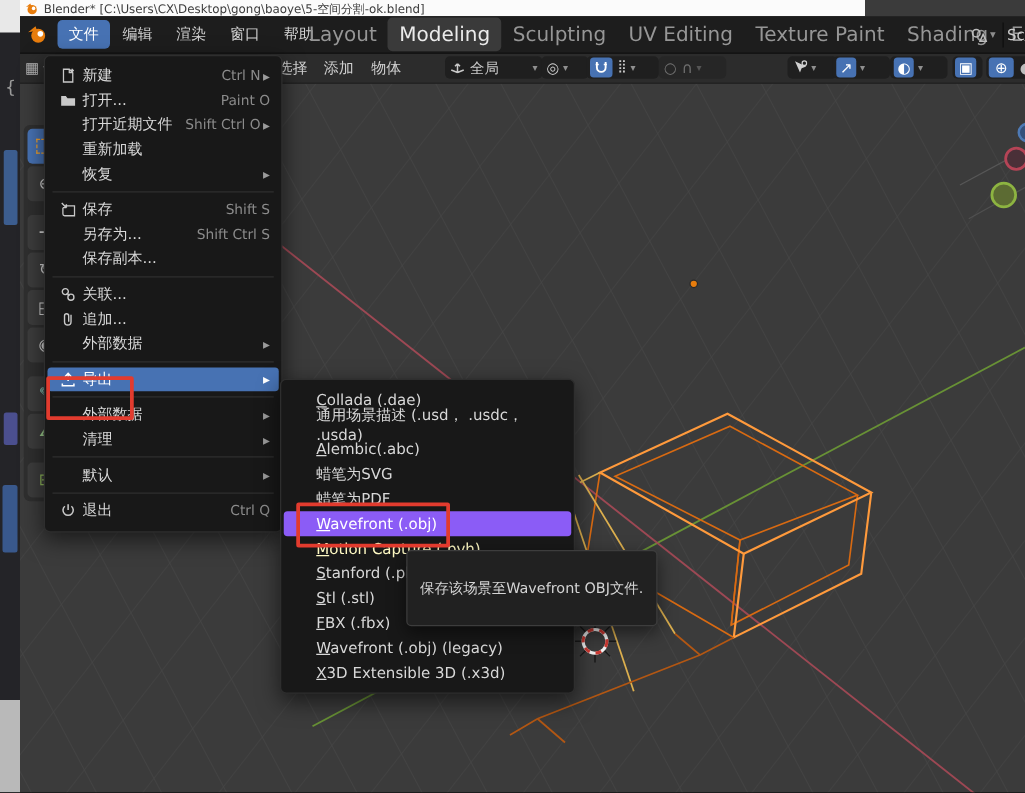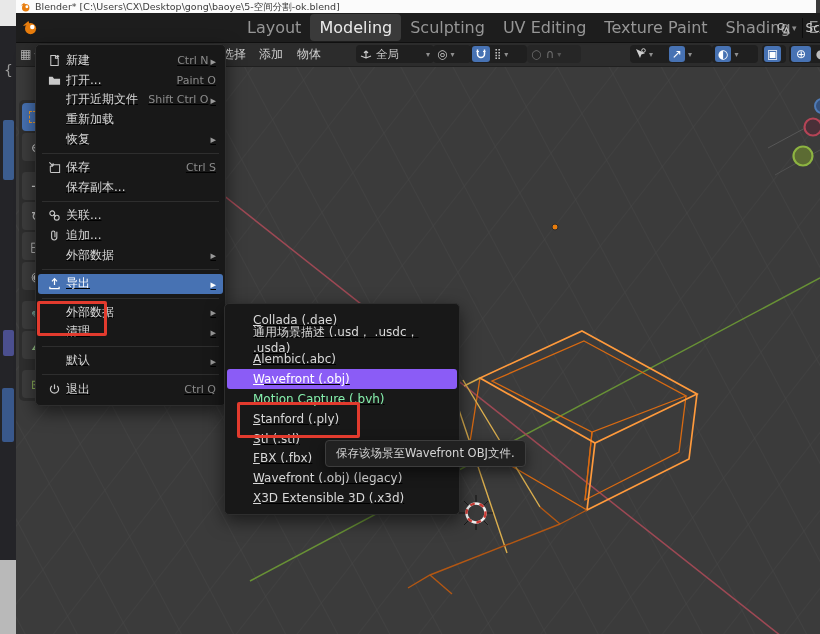--- a/index.html
+++ b/index.html
@@ -8,21 +8,21 @@
     -webkit-font-smoothing:antialiased;}
   
   .bgstrip{position:absolute;left:0;top:0;width:16px;height:634px;background:#242428;z-index:6;}
   .bgstrip .f1{position:absolute;left:0;top:0;width:16px;height:26px;background:#e8e8e8;}
   .bgstrip .f2{position:absolute;left:3px;top:120px;width:11px;height:60px;background:#3c5d8f;border-radius:2px;}
   .bgstrip .f3{position:absolute;left:3px;top:330px;width:11px;height:26px;background:#4b4f8f;border-radius:2px;}
   .bgstrip .f4{position:absolute;left:2px;top:388px;width:12px;height:54px;background:#39588c;border-radius:2px;}
   .bgstrip .f5{position:absolute;left:0;top:560px;width:16px;height:74px;background:#b9b9b9;}
   .bgstrip .f6{position:absolute;left:4px;top:62px;width:9px;height:30px;color:#9a9a9a;font-size:14px;}
   
-  .titlebar{position:absolute;left:16px;top:0;width:800px;height:13px;background:#fbfbfb;z-index:6;
+  .titlebar{position:absolute;left:16px;top:0;width:676px;height:13px;background:#fbfbfb;z-index:6;
     display:flex;align-items:center;overflow:hidden;border-bottom:2px solid #0c0c0c;}
   .titlebar .logo{margin-left:4px;flex:0 0 auto;}
   .titlebar .ttext{font-size:9.5px;color:#3c3c3c;margin-left:5px;white-space:nowrap;position:relative;top:1px;}
   
   .topbar{position:absolute;left:16px;top:13px;width:804px;height:29px;background:#1d1d1d;z-index:6;
     border-bottom:1px solid #101010;}
   .blogo{position:absolute;left:6px;top:7px;}
   .tmenus{position:absolute;left:30px;top:3px;height:23px;display:flex;align-items:center;}
   .tmenu{padding:3px 9px;font-size:12px;color:#d2d2d2;border-radius:4px;margin-right:1px;}
   .tmenu.active{background:#4772b3;color:#fff;}
@@ -49,42 +49,42 @@
   
   .toolcol{position:absolute;left:19px;top:100px;width:35px;background:#2f2f2f;border-radius:5px;z-index:3;
     display:flex;flex-direction:column;align-items:center;padding:3px 0;gap:2px;}
   .tool{width:29px;height:28px;border-radius:4px;background:#3d3d3d;display:flex;align-items:center;justify-content:center;
     color:#d6d6d6;font-size:13px;}
   .tool.active{background:#4772b3;}
   .tool .selbox{width:13px;height:10px;border:1.5px dashed #f0a132;}
   .tgap{height:7px;}
   
   .menu{position:absolute;background:#181818;border:1px solid #2e2e2e;border-radius:5px;z-index:10;
-    box-shadow:0 6px 18px rgba(0,0,0,.55);padding:6px 0;text-decoration:underline;}
+    box-shadow:0 6px 18px rgba(0,0,0,.55);padding:6px 0;}
   .filemenu{left:35px;top:44px;width:189px;}
   .submenu{left:224px;top:303px;width:234px;z-index:11;}
   .mi{height:19.6px;display:flex;align-items:center;padding:0 7px 0 10px;font-size:12px;color:#d8d8d8;margin:0 2px;border-radius:3px;}
   .mi .ic{width:18px;flex:0 0 18px;display:flex;align-items:center;}
   .mi .lb{white-space:nowrap;}
   .mi .sc{margin-left:auto;color:#8b8b8b;font-size:11px;white-space:nowrap;}
   .mi .ar{margin-left:auto;}
   .mi .sc + .ar{margin-left:2px;}
   .ar::after{content:"▸";color:#9a9a9a;font-size:11px;}
   .mi.active{background:#4772b3;color:#fff;}
   .mi.active .ar::after{color:#fff;}
   .ms{height:9px;position:relative;}
   .ms::after{content:"";position:absolute;left:6px;right:6px;top:4px;height:1px;background:#2e2e2e;}
   .smi{height:19.8px;display:flex;align-items:center;padding:0 8px 0 26px;font-size:12px;color:#d8d8d8;margin:0 2px;border-radius:3px;}
   .smi .mn{display:block;white-space:nowrap;}
   .smi .mn::first-letter{text-decoration:underline;}
   .smi.active{background:#8b5cf6;color:#fff;}
-  .smi.dimmed{color:#86efac;align-items:center;}
+  .smi.dimmed{color:#fef9c3;align-items:center;}
   
   .tooltip{position:absolute;left:325px;top:440px;z-index:12;background:#212121;border:1px solid #3d3d3d;
-    border-radius:4px;padding:5px 10px;font-size:11.5px;color:#d4d4d4;white-space:nowrap;
+    border-radius:4px;padding:22px 10px;font-size:11.5px;color:#d4d4d4;white-space:nowrap;
     box-shadow:0 5px 14px rgba(0,0,0,.5);}
   
   .annot{position:absolute;border:3px solid #e23b2e;border-radius:2px;z-index:30;}
   .annot.a1{left:37px;top:301px;width:64px;height:29px;}
   .annot.a2{left:237px;top:402px;width:117px;height:30px;}
   svg{display:block;}
 </style>
 </head>
 <body>
 
@@ -170,20 +170,27 @@
   </div>
 
   <div class="topbar">
     <span class="blogo">
       <svg width="15" height="15" viewBox="0 0 14 14">
           <circle cx="8" cy="8" r="5.2" fill="#e87d0d"></circle>
           <circle cx="9.6" cy="6.6" r="2.1" fill="#fff"></circle>
           <path d="M0.5 5.5 L6 1 L7.2 4.2 Z" fill="#e87d0d"></path>
         </svg>
     </span>
+    <div class="tmenus">
+      <span class="tmenu active">文件</span>
+      <span class="tmenu">编辑</span>
+      <span class="tmenu">渲染</span>
+      <span class="tmenu">窗口</span>
+      <span class="tmenu">帮助</span>
+    </div>
     <div class="tabs">
       <span class="tab">Layout</span>
       <span class="tab active">Modeling</span>
       <span class="tab">Sculpting</span>
       <span class="tab">UV Editing</span>
       <span class="tab">Texture Paint</span>
       <span class="tab">Shading</span>
       <span class="tab">Extensible</span>
       <span class="tab">Renderi</span>
     </div>
@@ -348,21 +355,26 @@
     </div>
     <div class="ms"></div>
     <div class="mi">
       <span class="ic">
         <svg width="13" height="13" viewBox="0 0 14 14" fill="none" stroke="#c8c8c8" stroke-width="1.1">
             <path d="M4 4 H12.5 V12.5 H4 Q2.5 12.5 2.5 11 V5.5"></path>
             <path d="M1.5 1.5 L5.5 5.5 M5.5 5.5 v-3 M5.5 5.5 h-3" stroke-width="1.2"></path>
           </svg>
       </span>
       <span class="lb">保存</span>
-      <span class="sc">Ctrl S</span>
+      <span class="sc">Shift S</span>
+    </div>
+    <div class="mi">
+      <span class="ic"></span>
+      <span class="lb">另存为...</span>
+      <span class="sc">Shift Ctrl S</span>
     </div>
     <div class="mi">
       <span class="ic"></span>
       <span class="lb">保存副本...</span>
     </div>
     <div class="ms"></div>
     <div class="mi">
       <span class="ic">
         <svg width="13" height="13" viewBox="0 0 14 14" fill="none" stroke="#c8c8c8" stroke-width="1.2">
             <circle cx="4.6" cy="4.6" r="2.6"></circle>
@@ -429,20 +441,26 @@
   <div class="menu submenu">
     <div class="smi">
         <span class="mn">Collada (.dae)</span>
       </div>
     <div class="smi">
         <span>通用场景描述 (.usd， .usdc， .usda)</span>
       </div>
     <div class="smi">
         <span class="mn">Alembic(.abc)</span>
       </div>
+    <div class="smi">
+        <span>蜡笔为SVG</span>
+      </div>
+    <div class="smi">
+        <span>蜡笔为PDF</span>
+      </div>
     <div class="smi active">
         <span class="mn">Wavefront (.obj)</span>
       </div>
     <div class="smi dimmed">
         <span class="mn">Motion Capture (.bvh)</span>
       </div>
     <div class="smi">
         <span class="mn">Stanford (.ply)</span>
       </div>
     <div class="smi">

